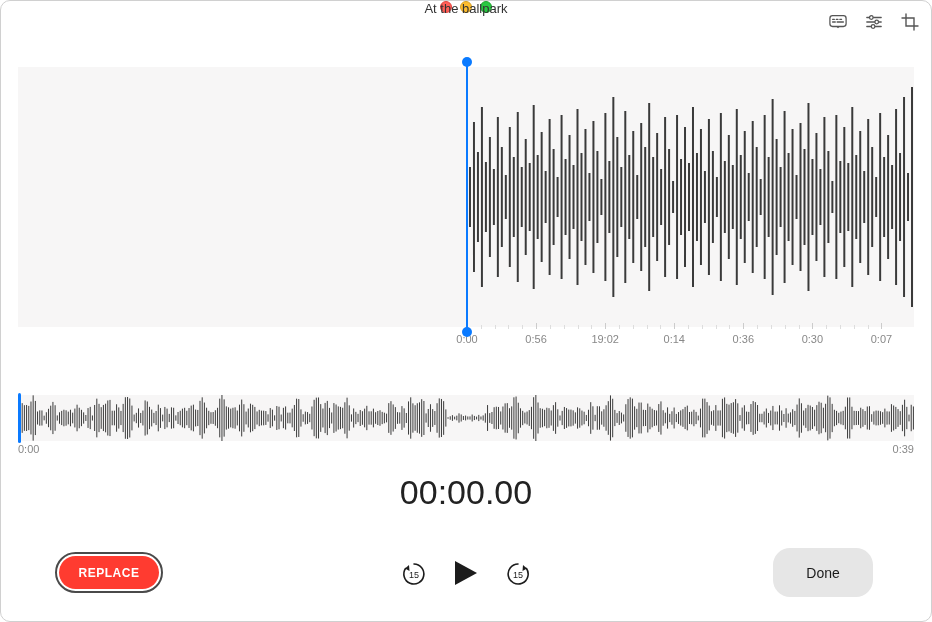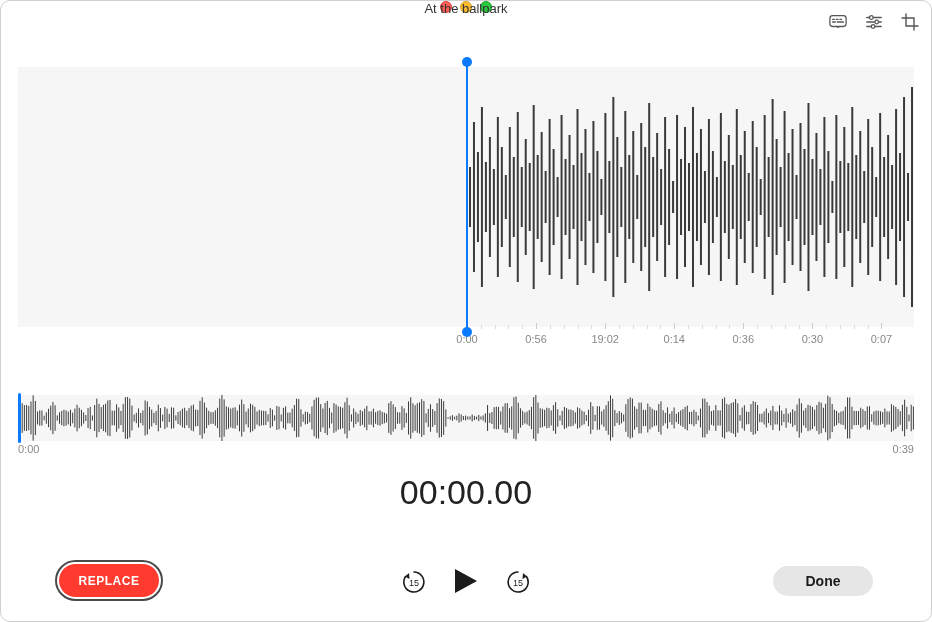--- a/index.html
+++ b/index.html
@@ -217,24 +217,24 @@
       color: #1c1c1c;
       display: flex;
       align-items: center;
       justify-content: center;
     }
     .done-btn {
       margin-left: auto;
       background: #e6e6e6;
       border: none;
       width: 100px;
-      height: 30px;
+      height: 49px;
       border-radius: 17px;
       font-size: 14px;
-      font-weight: 700;
+      font-weight: 400;
       color: #1c1c1c;
       cursor: pointer;
     }
   </style>
 </head>
 <body>
 
 <div class="titlebar">
   <div class="traffic-lights">
     <div class="traffic-light tl-close"></div>

